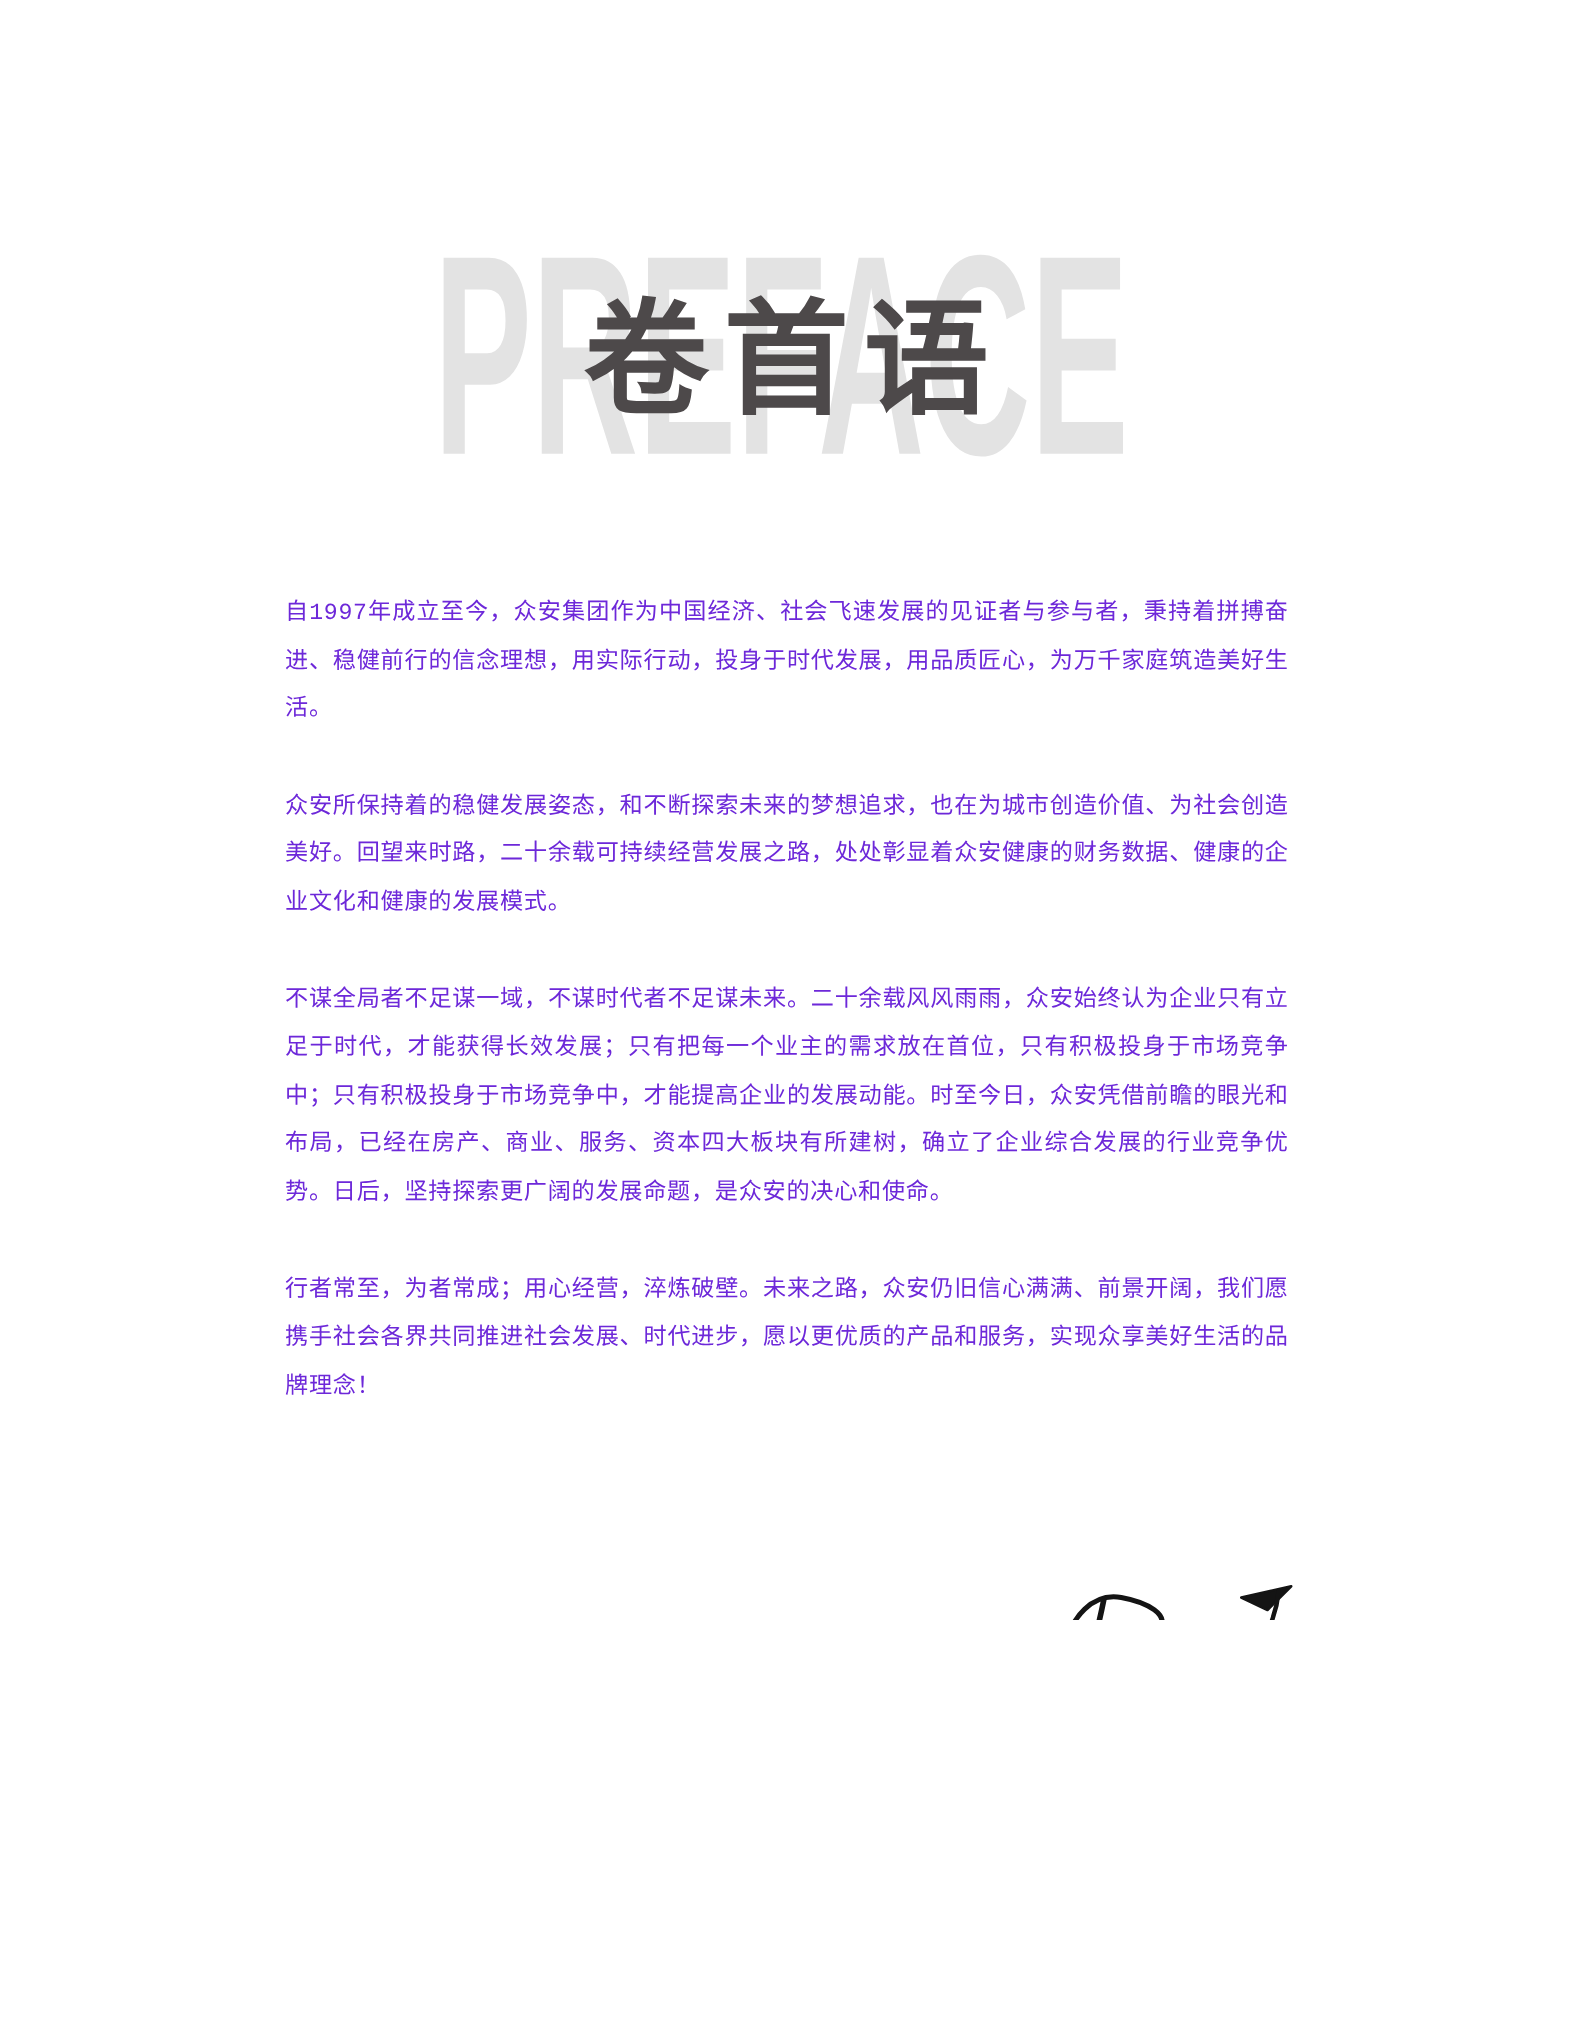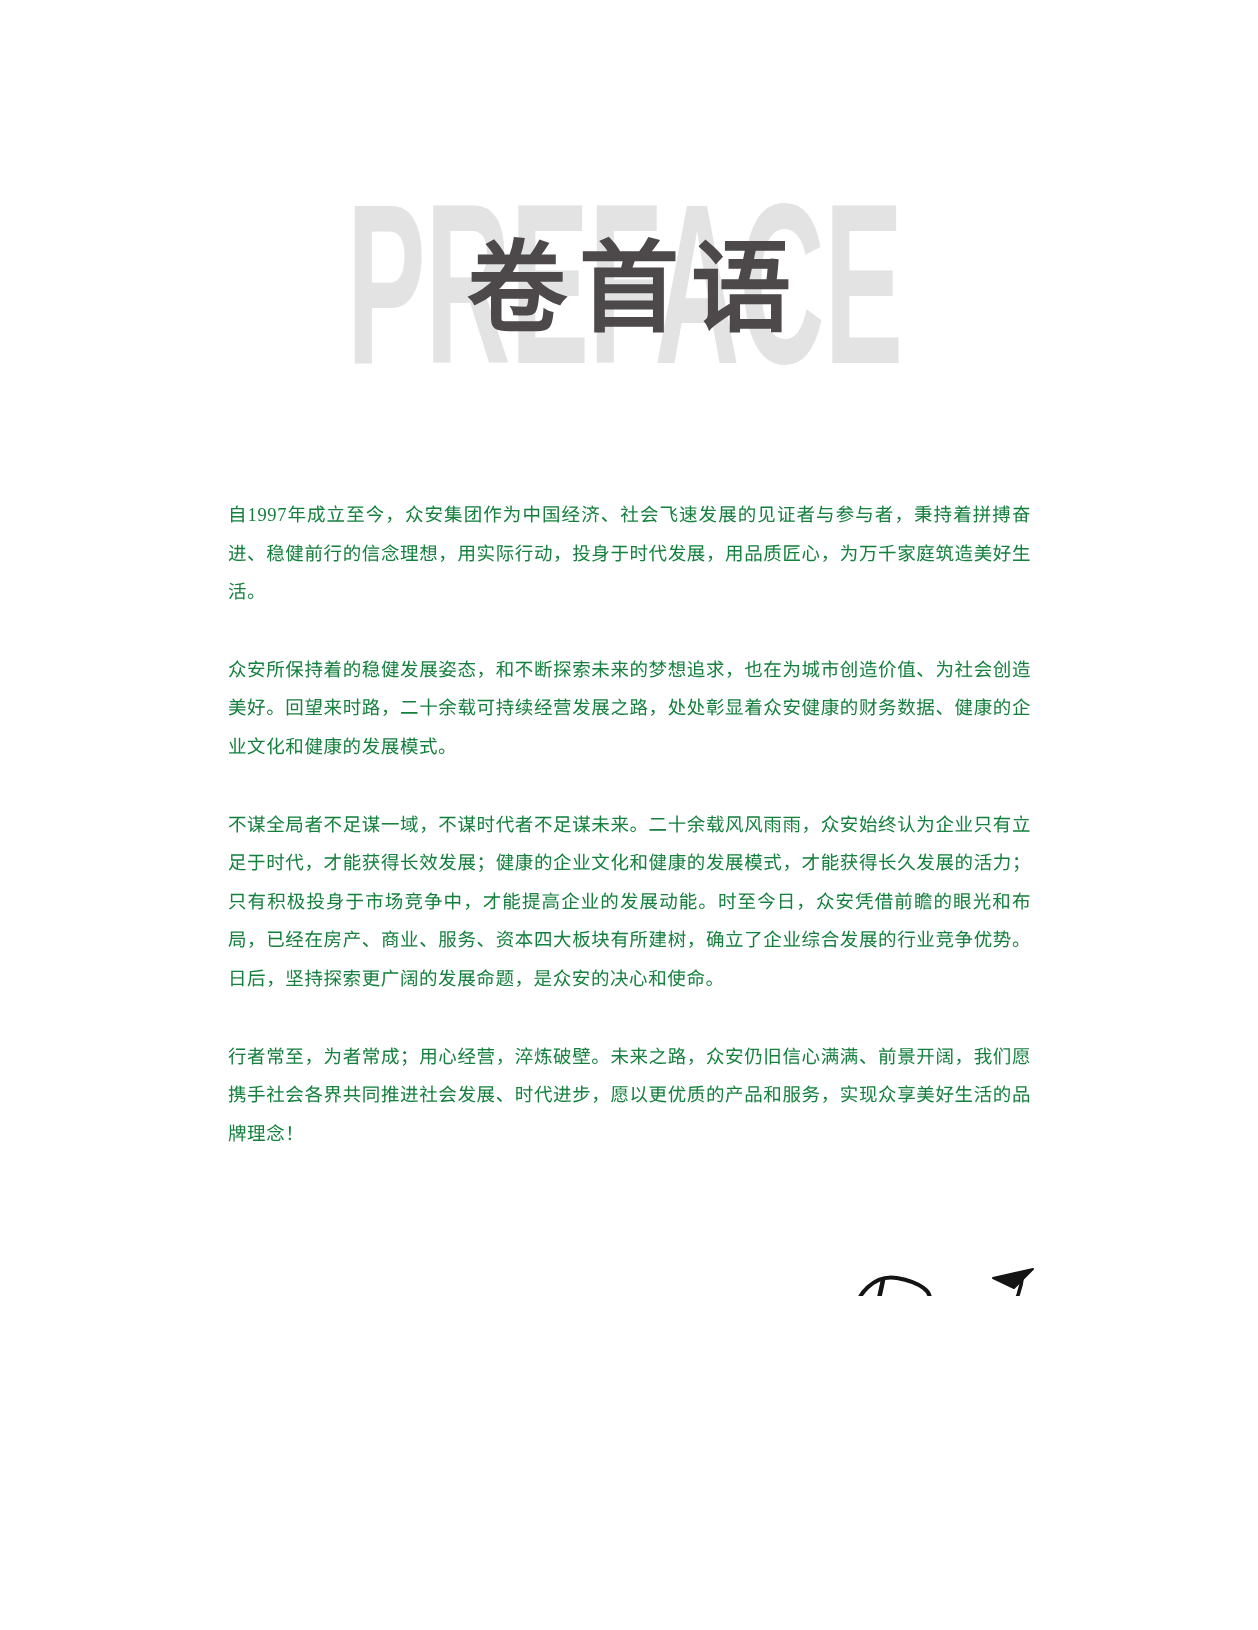--- a/index.html
+++ b/index.html
@@ -31,24 +31,24 @@
     letter-spacing:12px;
     padding-left:12px; 
     color:#4d494a;
     font-weight:bold;
     white-space:nowrap;
     text-align:right;
   }
   
   .preface-body{
     position:absolute;
-    left:228px;top:496px;
+    left:228px;top:472px;
     width:803px;
-    color:#15803d;
-    font-family:Liberation Serif, serif;
+    color:#6d28d9;
+    font-family:Liberation Mono, monospace;
     font-size:18.5px;
     line-height:38.6px;
     letter-spacing:0.6px;
     text-align:justify;
     text-justify:inter-character;
   }
   .preface-body p{
     margin:0 0 39px 0;
   }
   .preface-body p:last-child{margin-bottom:0;}
@@ -73,21 +73,21 @@
 
   <svg class="watermark-svg" viewBox="0 0 560 170" preserveAspectRatio="none">
     <text x="280" y="164" text-anchor="middle" textLength="556" lengthAdjust="spacingAndGlyphs">PREFACE</text>
   </svg>
 
   <div class="page-title">卷首语</div>
 
   <div class="preface-body">
     <p>自1997年成立至今，众安集团作为中国经济、社会飞速发展的见证者与参与者，秉持着拼搏奋进、稳健前行的信念理想，用实际行动，投身于时代发展，用品质匠心，为万千家庭筑造美好生活。</p>
     <p>众安所保持着的稳健发展姿态，和不断探索未来的梦想追求，也在为城市创造价值、为社会创造美好。回望来时路，二十余载可持续经营发展之路，处处彰显着众安健康的财务数据、健康的企业文化和健康的发展模式。</p>
-    <p>不谋全局者不足谋一域，不谋时代者不足谋未来。二十余载风风雨雨，众安始终认为企业只有立足于时代，才能获得长效发展；健康的企业文化和健康的发展模式，才能获得长久发展的活力；只有积极投身于市场竞争中，才能提高企业的发展动能。时至今日，众安凭借前瞻的眼光和布局，已经在房产、商业、服务、资本四大板块有所建树，确立了企业综合发展的行业竞争优势。日后，坚持探索更广阔的发展命题，是众安的决心和使命。</p>
+    <p>不谋全局者不足谋一域，不谋时代者不足谋未来。二十余载风风雨雨，众安始终认为企业只有立足于时代，才能获得长效发展；只有把每一个业主的需求放在首位，只有积极投身于市场竞争中；只有积极投身于市场竞争中，才能提高企业的发展动能。时至今日，众安凭借前瞻的眼光和布局，已经在房产、商业、服务、资本四大板块有所建树，确立了企业综合发展的行业竞争优势。日后，坚持探索更广阔的发展命题，是众安的决心和使命。</p>
     <p>行者常至，为者常成；用心经营，淬炼破壁。未来之路，众安仍旧信心满满、前景开阔，我们愿携手社会各界共同推进社会发展、时代进步，愿以更优质的产品和服务，实现众享美好生活的品牌理念！</p>
   </div>
 
   <svg class="signature" viewBox="0 0 245 145">
 
     <path d="M12,48 C55,41 100,40 148,52" stroke-width="4"></path>
 
     <path d="M88,18 C82,48 72,84 57,118" stroke-width="4.5"></path>
 
     <path d="M60,54 C60,32 80,12 102,16 C124,20 140,30 133,41

